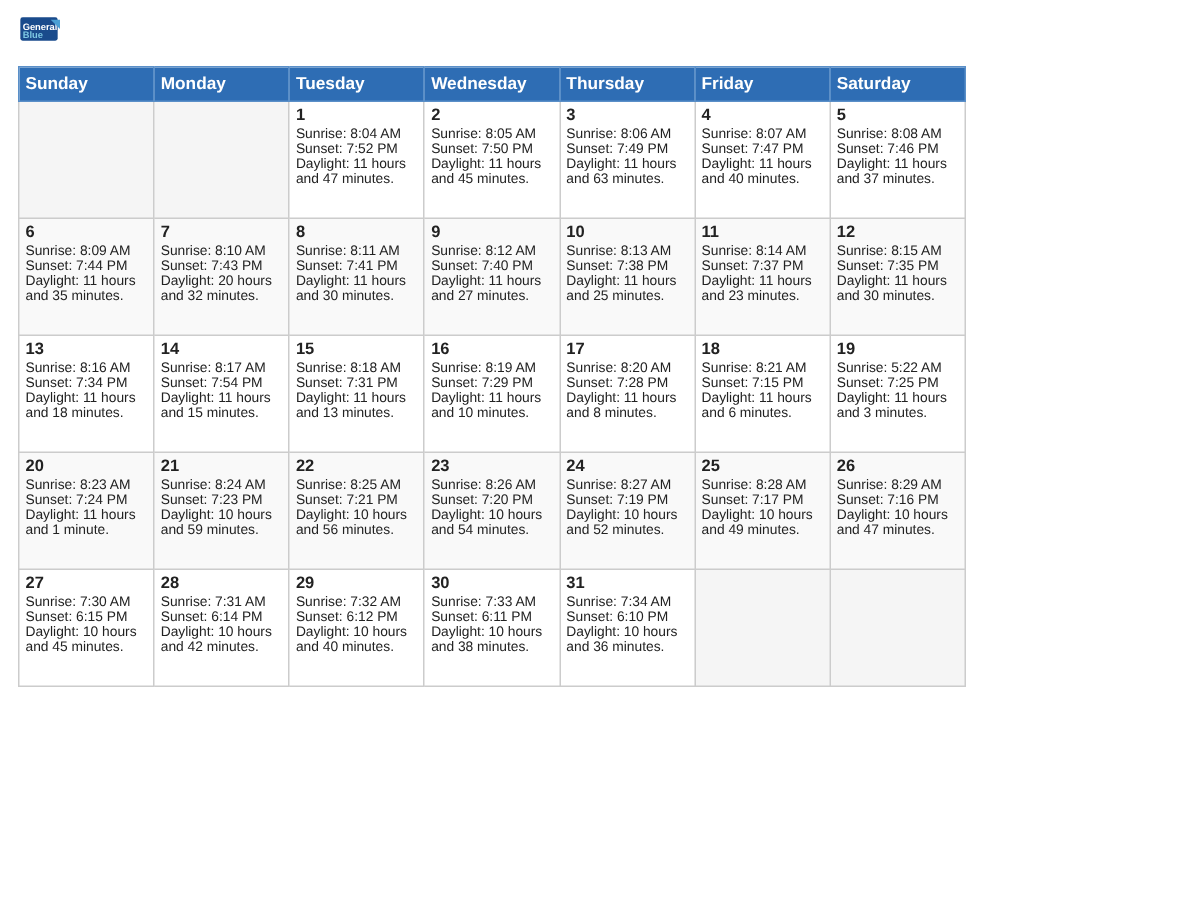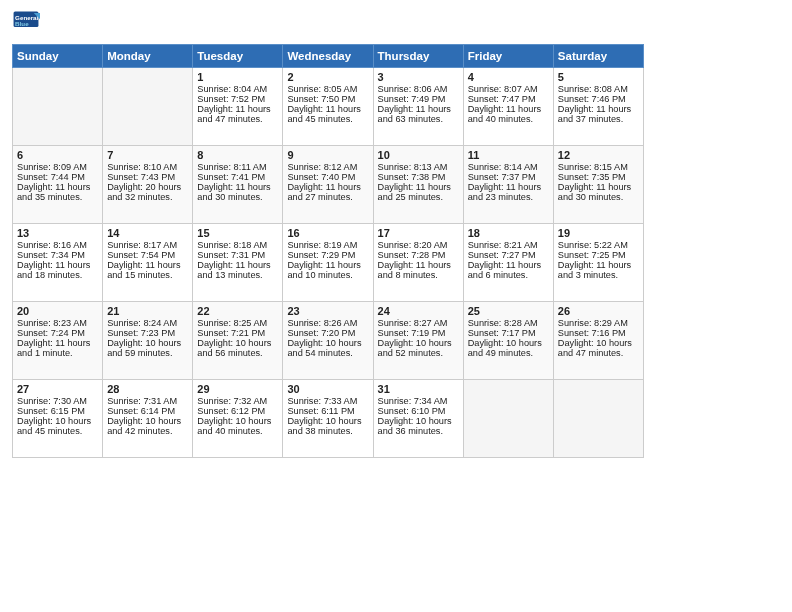--- a/index.html
+++ b/index.html
@@ -223,21 +223,21 @@
           </td>
           <td>
             <span class="day-num">17</span>
             <div>Sunrise: 8:20 AM</div>
             <div>Sunset: 7:28 PM</div>
             <div>Daylight: 11 hours and 8 minutes.</div>
           </td>
           <td>
             <span class="day-num">18</span>
             <div>Sunrise: 8:21 AM</div>
-            <div>Sunset: 7:27 PM</div>
+            <div>Sunset: 7:15 PM</div>
             <div>Daylight: 11 hours and 6 minutes.</div>
           </td>
           <td>
             <span class="day-num">19</span>
             <div>Sunrise: 5:22 AM</div>
             <div>Sunset: 7:25 PM</div>
             <div>Daylight: 11 hours and 3 minutes.</div>
           </td>
         </tr>
         <tr>

